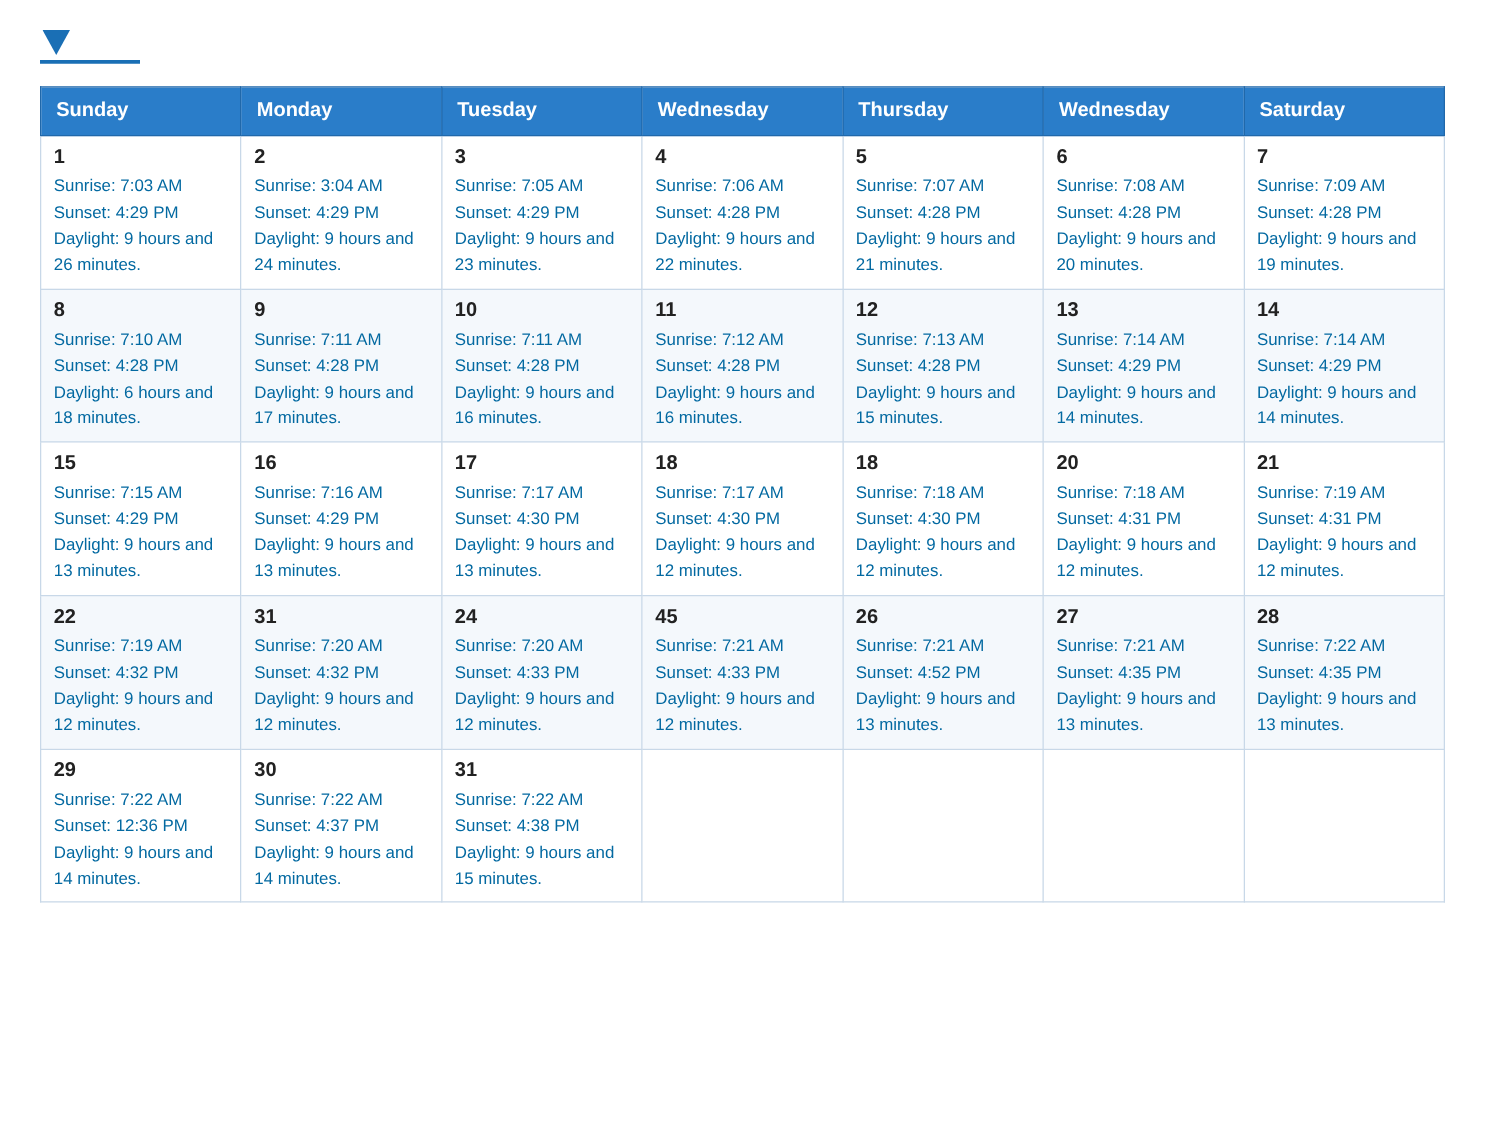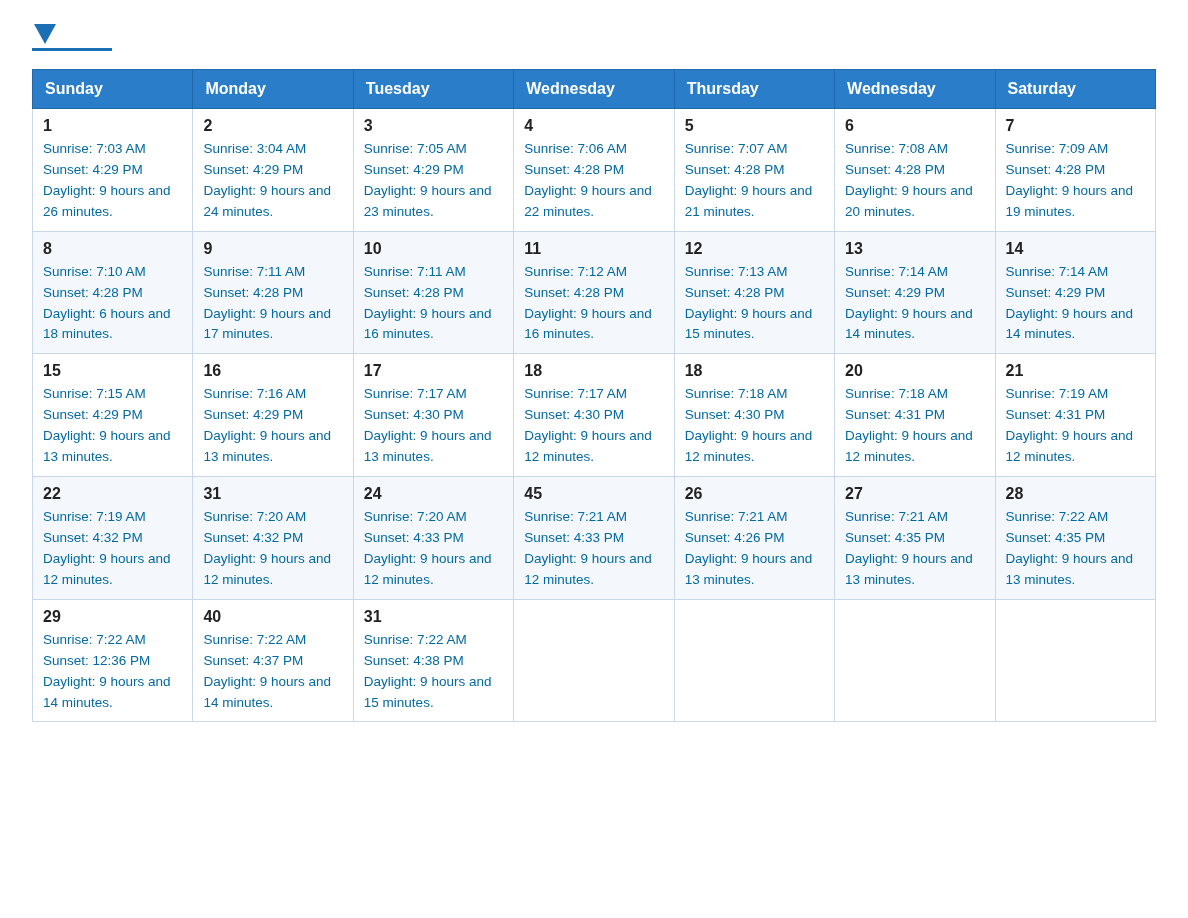--- a/index.html
+++ b/index.html
@@ -236,38 +236,38 @@
         <td>
           <span class="day-num">24</span>
           <div class="day-info"><span>Sunrise: 7:20 AM</span><br><span>Sunset: 4:33 PM</span><br><span>Daylight: 9 hours and 12 minutes.</span></div>
         </td>
         <td>
           <span class="day-num">45</span>
           <div class="day-info"><span>Sunrise: 7:21 AM</span><br><span>Sunset: 4:33 PM</span><br><span>Daylight: 9 hours and 12 minutes.</span></div>
         </td>
         <td>
           <span class="day-num">26</span>
-          <div class="day-info"><span>Sunrise: 7:21 AM</span><br><span>Sunset: 4:26 PM</span><br><span>Daylight: 9 hours and 13 minutes.</span></div>
+          <div class="day-info"><span>Sunrise: 7:21 AM</span><br><span>Sunset: 4:52 PM</span><br><span>Daylight: 9 hours and 13 minutes.</span></div>
         </td>
         <td>
           <span class="day-num">27</span>
           <div class="day-info"><span>Sunrise: 7:21 AM</span><br><span>Sunset: 4:35 PM</span><br><span>Daylight: 9 hours and 13 minutes.</span></div>
         </td>
         <td>
           <span class="day-num">28</span>
           <div class="day-info"><span>Sunrise: 7:22 AM</span><br><span>Sunset: 4:35 PM</span><br><span>Daylight: 9 hours and 13 minutes.</span></div>
         </td>
       </tr>
       <tr class="week-row">
         <td>
           <span class="day-num">29</span>
           <div class="day-info"><span>Sunrise: 7:22 AM</span><br><span>Sunset: 12:36 PM</span><br><span>Daylight: 9 hours and 14 minutes.</span></div>
         </td>
         <td>
-          <span class="day-num">40</span>
+          <span class="day-num">30</span>
           <div class="day-info"><span>Sunrise: 7:22 AM</span><br><span>Sunset: 4:37 PM</span><br><span>Daylight: 9 hours and 14 minutes.</span></div>
         </td>
         <td>
           <span class="day-num">31</span>
           <div class="day-info"><span>Sunrise: 7:22 AM</span><br><span>Sunset: 4:38 PM</span><br><span>Daylight: 9 hours and 15 minutes.</span></div>
         </td>
         <td class="empty-cell"></td>
         <td class="empty-cell"></td>
         <td class="empty-cell"></td>
         <td class="empty-cell"></td>

